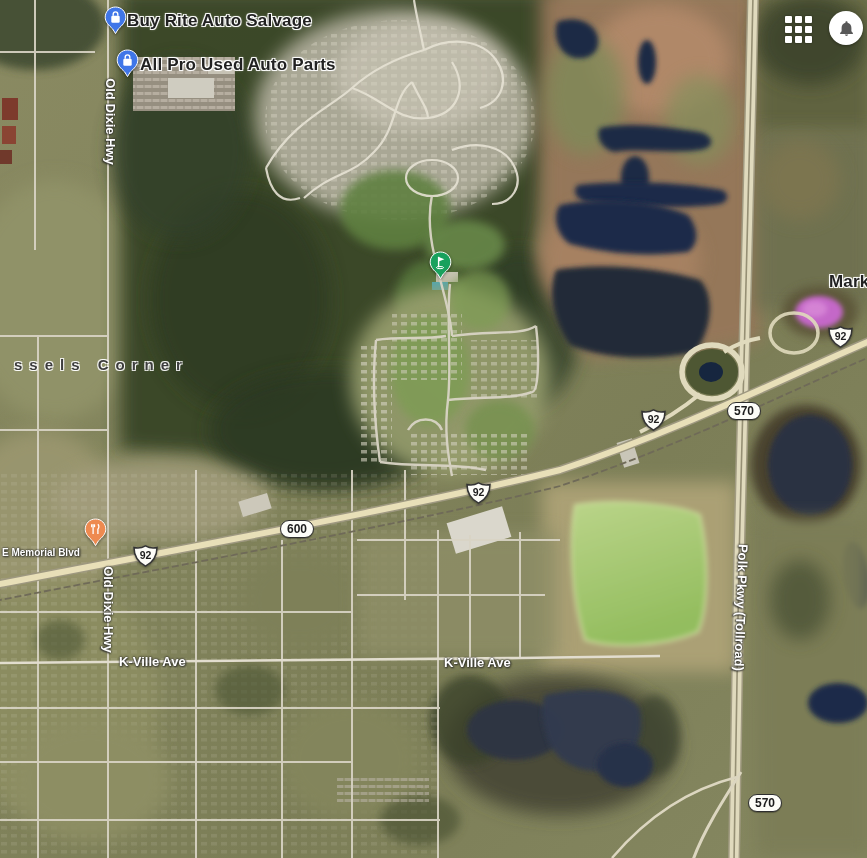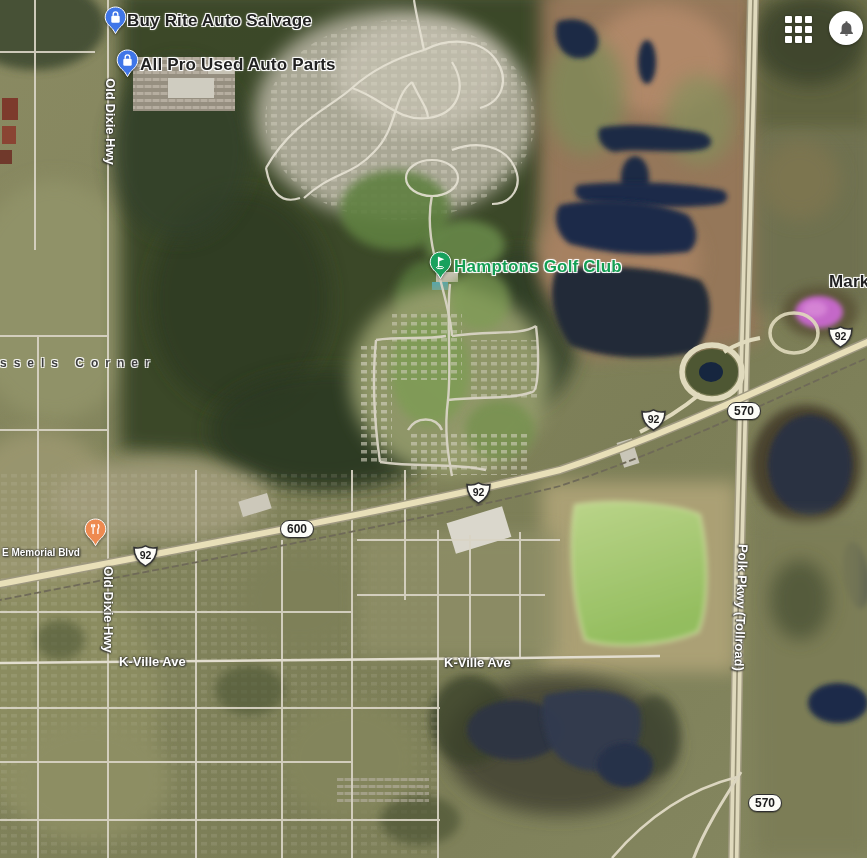--- a/index.html
+++ b/index.html
@@ -11,23 +11,24 @@
   .map-svg{position:absolute;left:0;top:0;}
 
   
   .place-label{
     position:absolute;font-size:17px;font-weight:700;color:#212121;white-space:nowrap;letter-spacing:.2px;
     text-shadow:-1px -1px 0 rgba(255,255,255,.92),1px -1px 0 rgba(255,255,255,.92),
                 -1px 1px 0 rgba(255,255,255,.92),1px 1px 0 rgba(255,255,255,.92),0 0 3px rgba(255,255,255,.85);
   }
   .place-label.golf{color:#149e53;}
   .locality-label{
-    position:absolute;font-size:12px;font-weight:700;color:#3d3d3d;letter-spacing:7px;white-space:nowrap;
+    position:absolute;font-size:15px;font-weight:700;color:#3d3d3d;letter-spacing:7px;white-space:nowrap;
     text-shadow:-1px -1px 0 rgba(255,255,255,.85),1px -1px 0 rgba(255,255,255,.85),
                 -1px 1px 0 rgba(255,255,255,.85),1px 1px 0 rgba(255,255,255,.85);
+    padding-left:14px;
   }
   .road-label{
     position:absolute;font-size:13px;font-weight:700;color:#fff;white-space:nowrap;text-align:center;
     text-shadow:0 0 2px rgba(45,45,40,.95),0 0 2px rgba(45,45,40,.95),1px 1px 2px rgba(45,45,40,.9);
   }
   .road-label.big{font-size:10px;}
   .rot90{transform:rotate(90deg);}
   .rot92{transform:rotate(92deg);}
 
   .pin{position:absolute;width:23px;height:29px;filter:drop-shadow(0 1px 1.5px rgba(0,0,0,.45));cursor:pointer;}
@@ -291,21 +292,20 @@
         <path d="M9.1,6.3 V16"></path>
         <path d="M7.7,6.3 V9.2"></path>
         <path d="M10.5,6.3 V9.2"></path>
         <path d="M13.9,6.3 C15.2,7.6 15.2,10 13.9,11.2 V16"></path>
       </g>
     </svg>
   </div>
 
   <div class="place-label" style="left:140px;top:55px">All Pro Used Auto Parts</div>
   <div class="place-label" style="left:127px;top:11px">Buy Rite Auto Salvage</div>
-  <div class="place-label golf" style="left:454px;top:257px">Hamptons Golf Club</div>
   <div class="place-label" style="left:829px;top:272px">Marke</div>
 
   <div class="locality-label" style="left:0px;top:356px">ssels Corner</div>
 
   <div class="road-label rot90" style="left:64px;top:114px;width:92px">Old Dixie Hwy</div>
   <div class="road-label rot90" style="left:62px;top:602px;width:92px">Old Dixie Hwy</div>
   <div class="road-label big" style="left:2px;top:547px">E Memorial Blvd</div>
   <div class="road-label" style="left:119px;top:654px">K-Ville Ave</div>
   <div class="road-label" style="left:444px;top:655px">K-Ville Ave</div>
   <div class="road-label rot92" style="left:671px;top:600px;width:140px">Polk Pkwy (Tollroad)</div>

